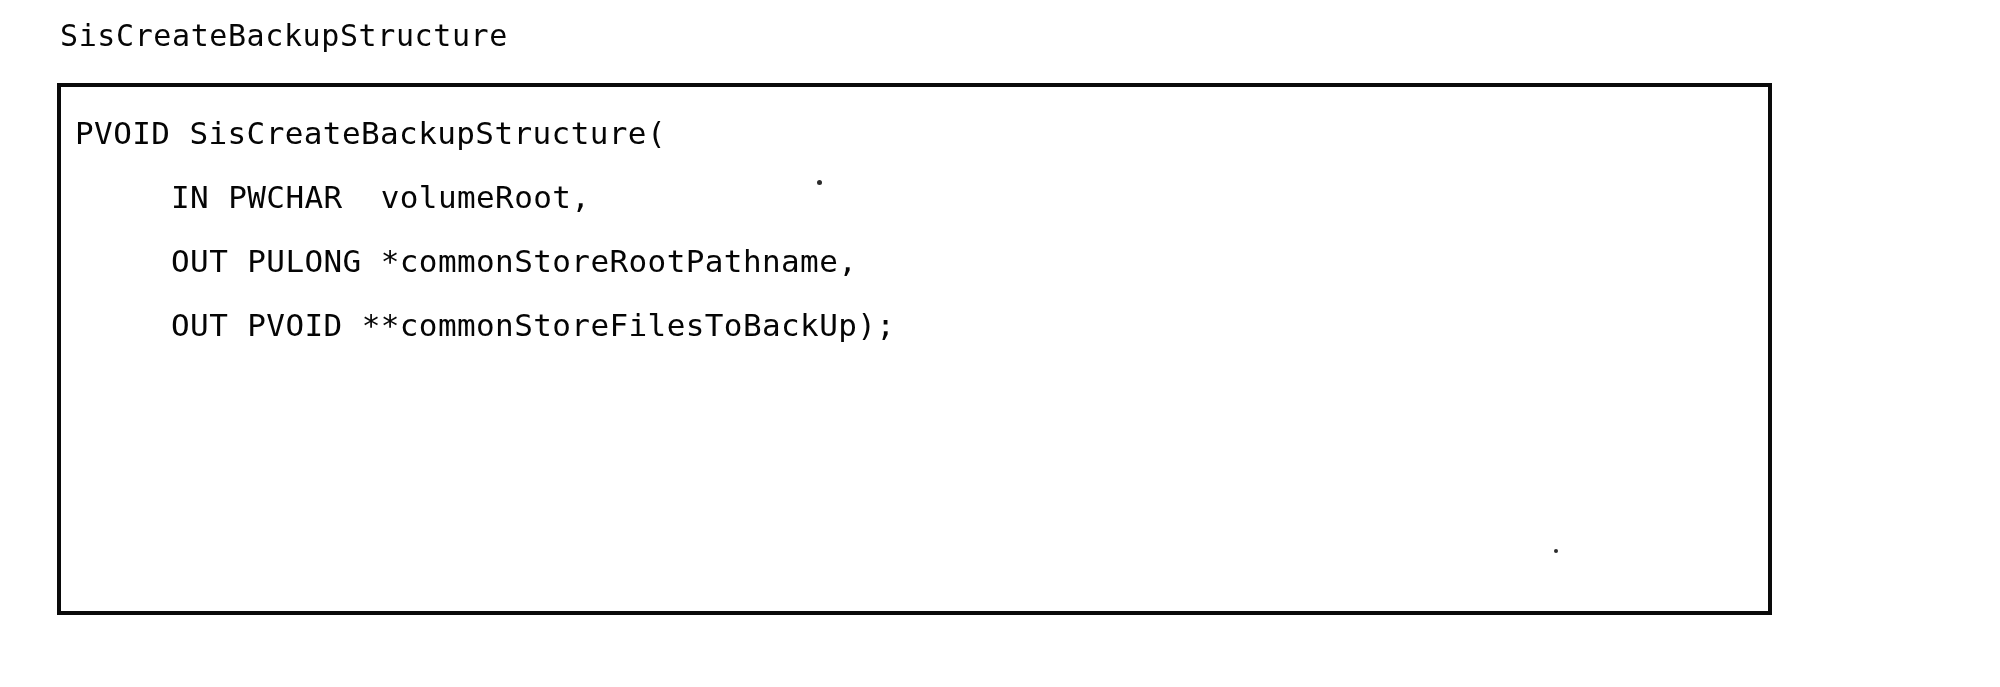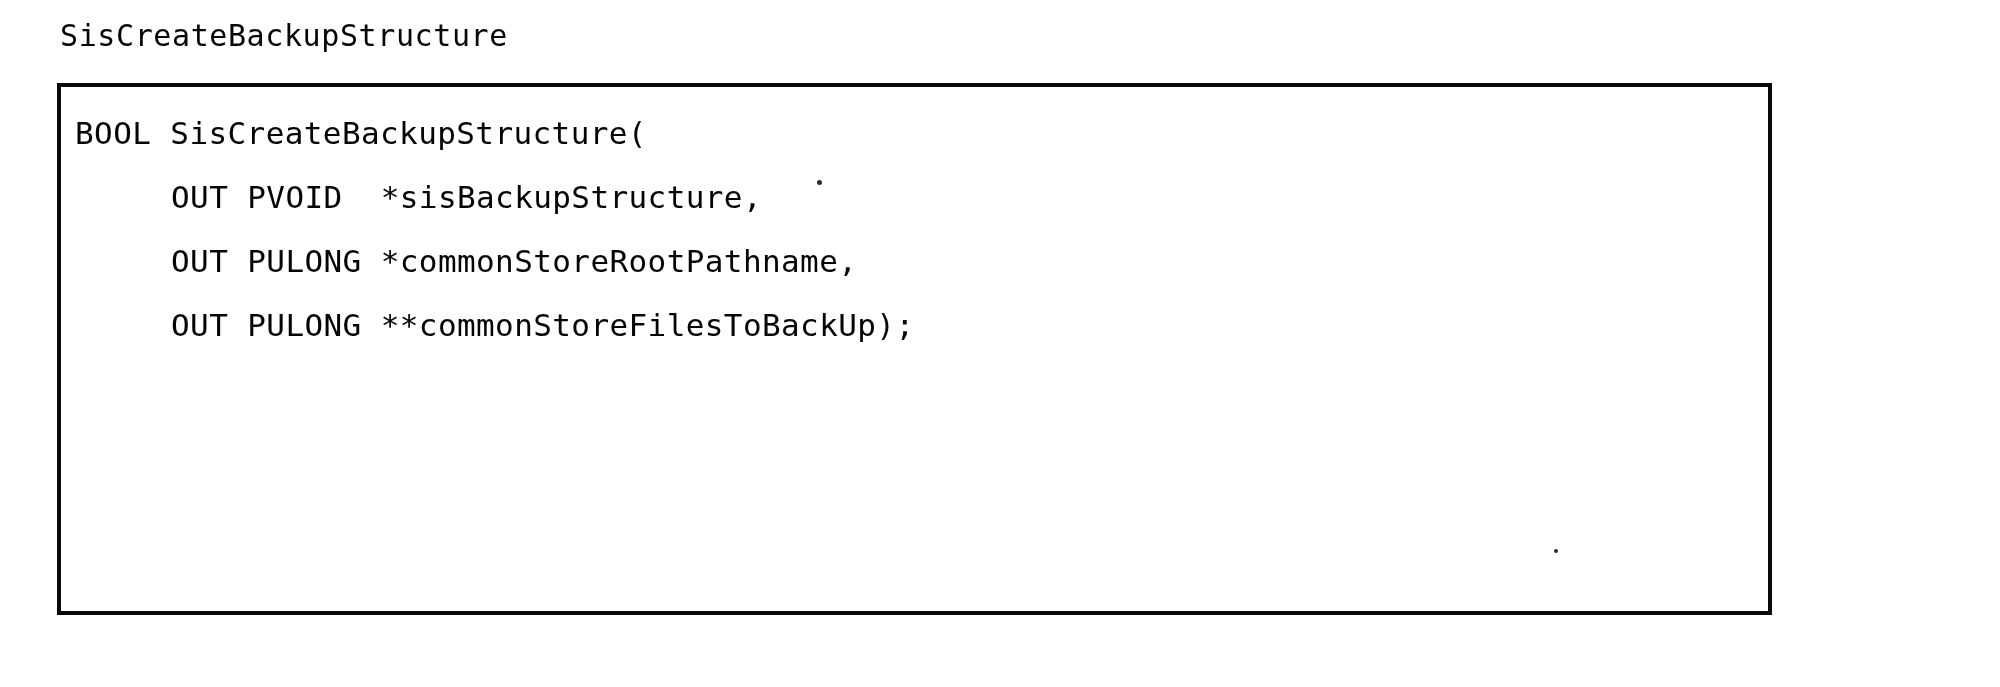--- a/index.html
+++ b/index.html
@@ -77,23 +77,23 @@
 </style>
 </head>
 <body>
 
 <div class="page">
 
   <div class="doc-title">SisCreateBackupStructure</div>
 
   <div class="code-box">
     <div class="code-lines">
-      <div class="code-line">BOOL SisCreateBackupStructure(</div>
-      <div class="code-line indent">OUT PVOID  *sisBackupStructure,</div>
+      <div class="code-line">PVOID SisCreateBackupStructure(</div>
+      <div class="code-line indent">IN PWCHAR  volumeRoot,</div>
       <div class="code-line indent">OUT PULONG *commonStoreRootPathname,</div>
-      <div class="code-line indent">OUT PULONG **commonStoreFilesToBackUp);</div>
+      <div class="code-line indent">OUT PVOID **commonStoreFilesToBackUp);</div>
     </div>
   </div>
 
   <div class="speck speck-a"></div>
   <div class="speck speck-b"></div>
 
 </div>
 
 </body></html>

